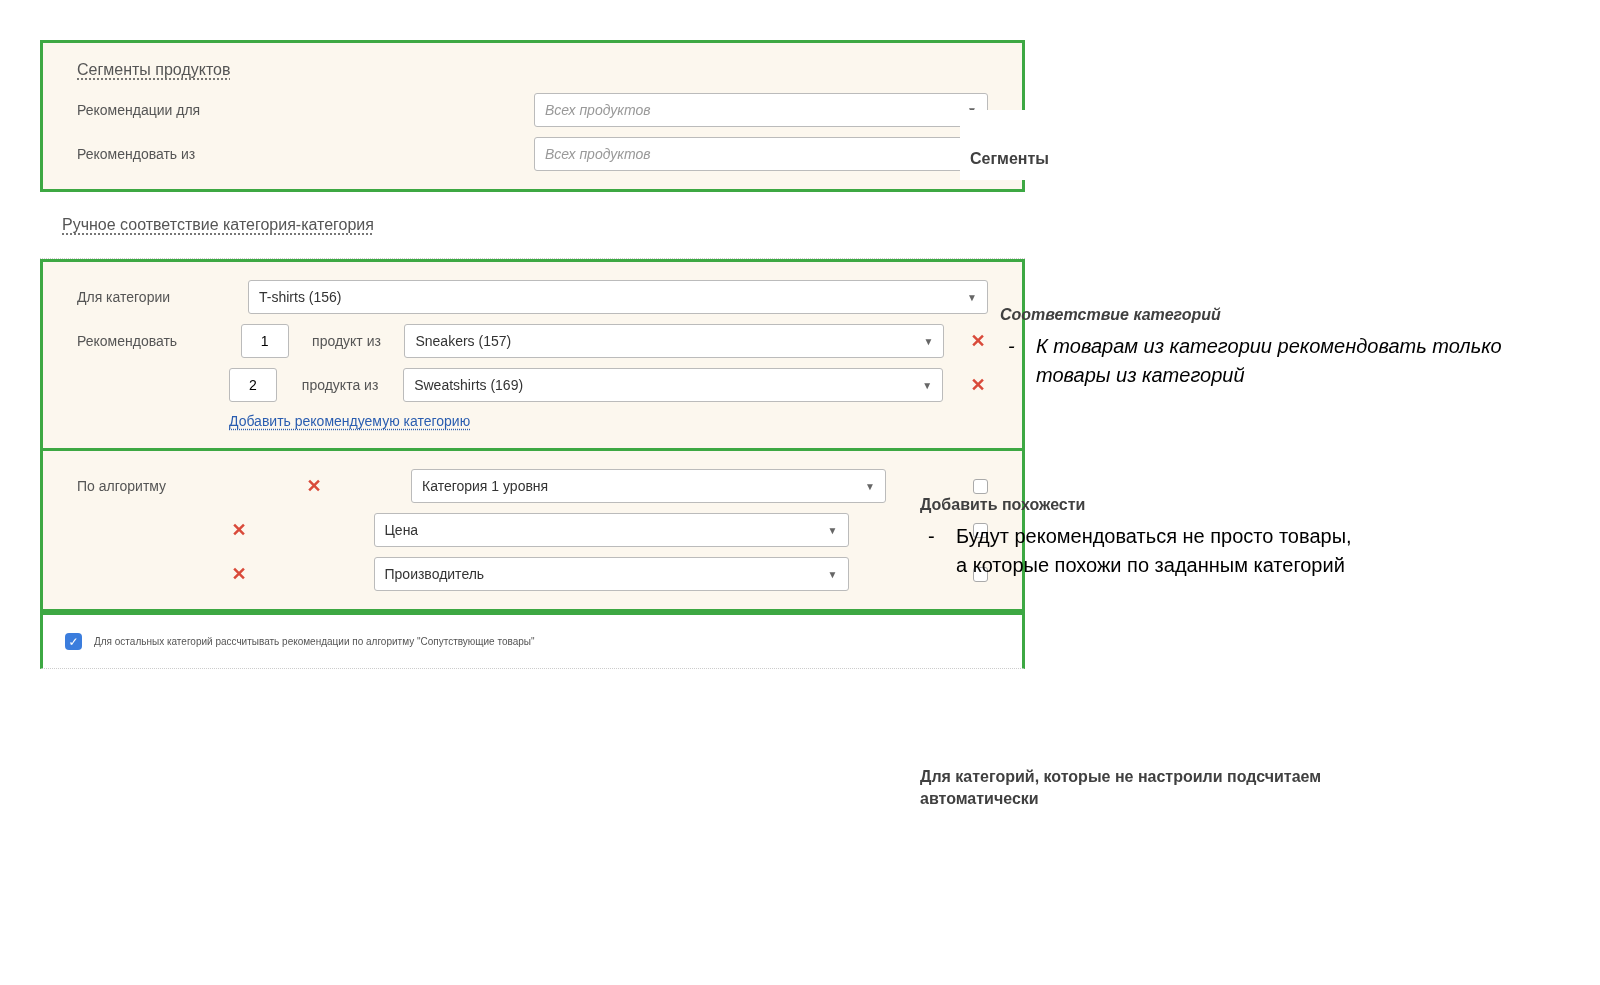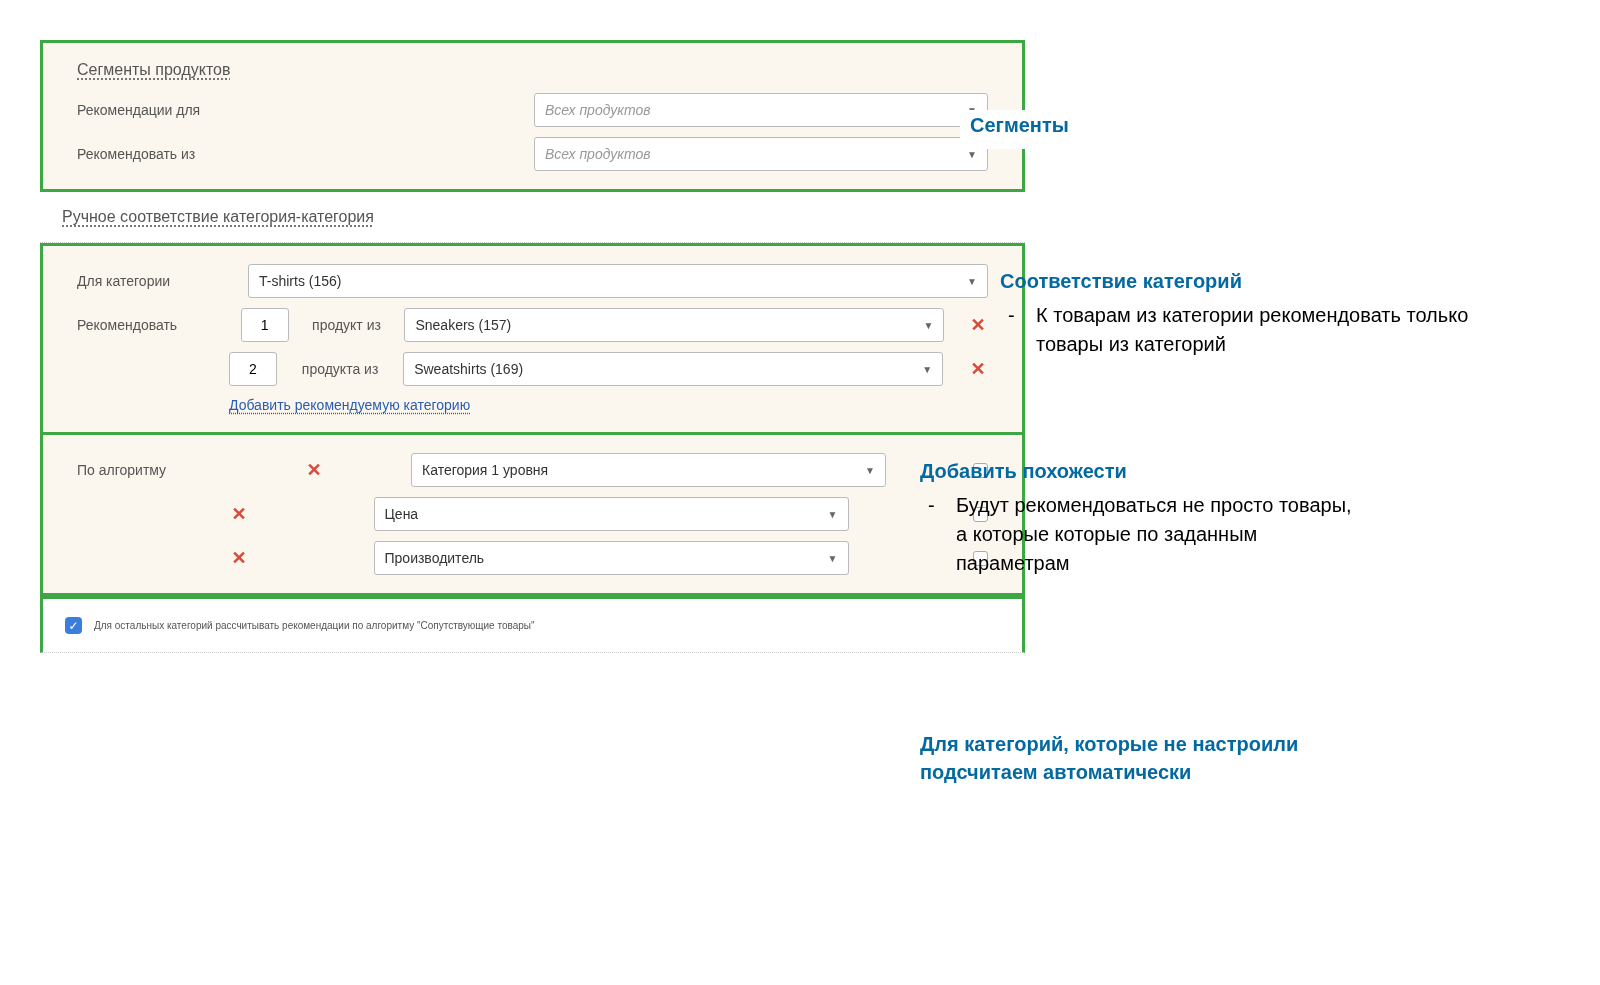--- a/index.html
+++ b/index.html
@@ -17,21 +17,21 @@
       top: 40px;
       width: 985px;
     }
     .section {
       background: #fcf7ee;
       padding: 18px 34px;
       border-bottom: 1px dotted #ccc;
     }
     .section-white {
       background: #ffffff;
-      padding: 16px 22px;
+      padding: 24px 22px;
       border-bottom: 1px dotted #ccc;
     }
     .green-border {
       border: 3px solid #3da843;
     }
     .section-title {
       font-size: 16px;
       color: #555;
       text-decoration: underline;
       text-decoration-style: dotted;
@@ -151,24 +151,25 @@
       position: absolute;
       left: 1000px;
       top: 40px;
       width: 560px;
     }
     .annot {
       position: absolute;
       font-family: Arial, sans-serif;
     }
     .annot-title {
-      font-size: 20px;
+      font-size: 16px;
       font-weight: bold;
-      color: #0369a1;
+      color: #404040;
       margin-bottom: 8px;
+      margin-top: 36px;
     }
     .annot ul {
       list-style: none;
       padding-left: 36px;
     }
     .annot ul li {
       font-size: 20px;
       color: #000;
       line-height: 1.45;
       position: relative;
@@ -276,30 +277,30 @@
     <div class="footer-text">Для остальных категорий рассчитывать рекомендации по алгоритму "Сопутствующие товары"</div>
   </div>
 
 </div>
 
 <div class="annotations">
   <div class="annot" style="top:70px; left:-40px; background:#fff; padding:4px 10px;">
     <div class="annot-title">Сегменты</div>
   </div>
 
-  <div class="annot" style="top:230px; left:0; width:540px;">
+  <div class="annot" style="top:230px; left:0; width:540px;font-style:italic;">
     <div class="annot-title">Соответствие категорий</div>
     <ul>
       <li>К товарам из категории рекомендовать только товары из категорий</li>
     </ul>
   </div>
 
   <div class="annot" style="top:420px; left:-80px; width:440px;">
     <div class="annot-title">Добавить похожести</div>
     <ul>
-      <li>Будут рекомендоваться не просто товары, а которые которые по заданным параметрам</li>
+      <li>Будут рекомендоваться не просто товары, а которые похожи по заданным категорий</li>
     </ul>
   </div>
 
   <div class="annot" style="top:690px; left:-80px; width:440px;">
     <div class="annot-title" style="line-height:1.4">Для категорий, которые не настроили подсчитаем автоматически</div>
   </div>
 </div>
 
 </body></html>

